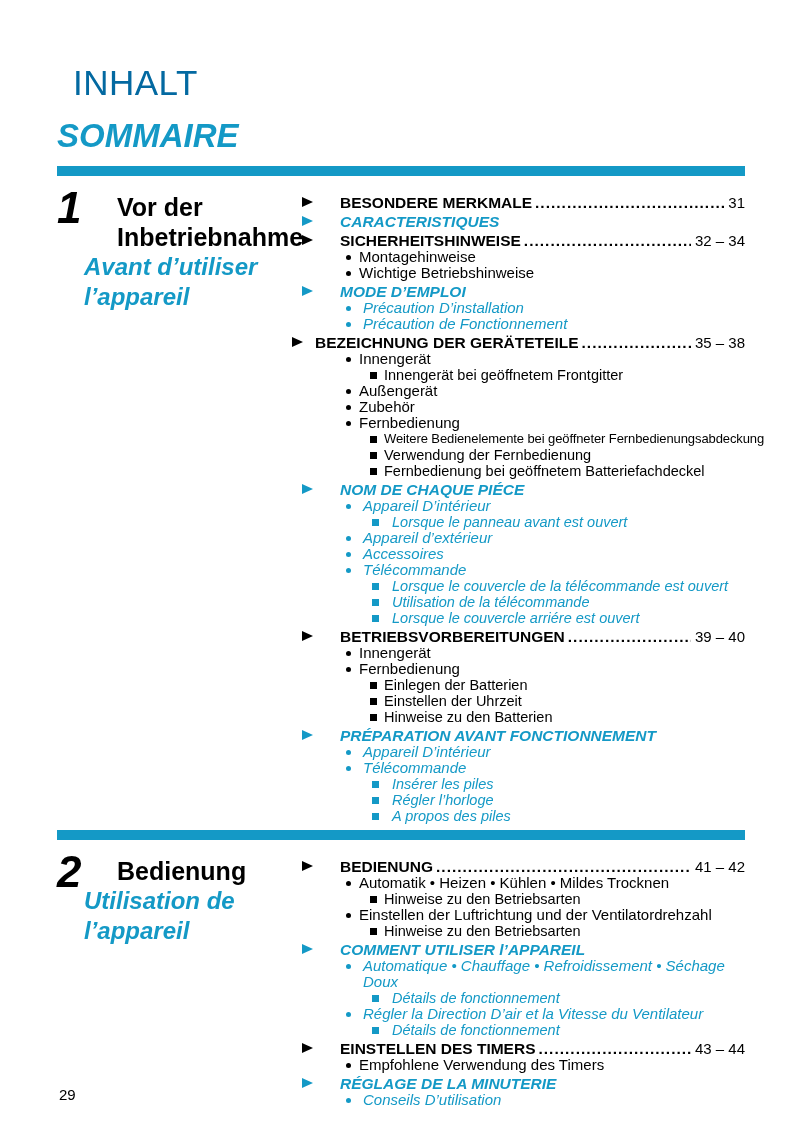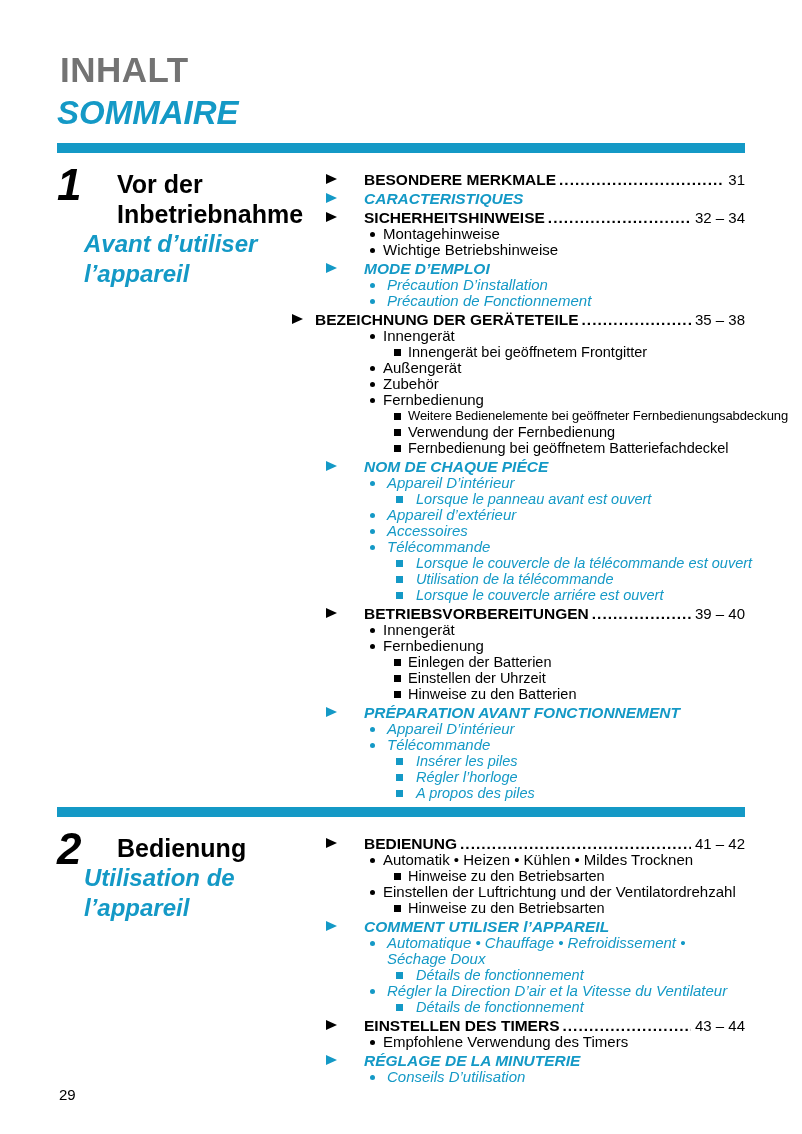--- a/index.html
+++ b/index.html
@@ -7,43 +7,43 @@
     position:relative;
     width:802px; height:1134px;
     background:#fff;
     overflow:hidden;
     font-family:"Liberation Sans", sans-serif;
     color:#000;
   }
   
   .hdr { padding:48px 0 0 57px; }
   .title-de {
-    margin:3px; font-size:35px; line-height:38px;
-    font-weight:bold; letter-spacing:0.5px; color:#737373;
+    margin:16px; font-size:35px; line-height:38px;
+    font-weight:normal; letter-spacing:0.5px; color:#0369a1;
   }
   .title-fr {
     margin:6px 0 0; font-size:33px; line-height:36px;
     font-weight:bold; font-style:italic; color:var(--accent);
   }
   .rule {
     margin-top:12px; width:688px; height:10px; background:var(--accent);
   }
   
   .content { margin-left:57px; width:688px; }
   .toc-section { display:flex; margin-top:16px; }
   .sec-head { width:245px; flex:none; position:relative; padding-left:27px; box-sizing:border-box; }
   .sec-num {
     position:absolute; left:0; top:-9px;
     font-size:44px; font-weight:bold; font-style:italic; color:#000;
   }
   .head-de { font-size:25px; line-height:30px; font-weight:bold; color:#000;margin-left:33px; }
   .head-fr { font-size:24px; line-height:30px; font-weight:bold; font-style:italic; color:var(--accent); }
   .entries { flex:1; min-width:0; }
   
-  .entry { display:flex; align-items:flex-start;margin-left:24px; }
+  .entry { display:flex; align-items:flex-start; }
   .entry .txt { white-space:nowrap; }
   .entry.wrap .txt { white-space:normal; }
   .marker { flex:none; display:flex; }
   .tri { width:0; height:0; border-left:11px solid currentColor;
          border-top:5px solid transparent; border-bottom:5px solid transparent; margin-top:3px; }
   .dot { width:5px; height:5px; border-radius:50%; background:currentColor; margin-top:5.5px; }
   .sq  { width:7px; height:7px; background:currentColor; margin-top:4.5px; }
 
   .arrow_de, .arrow_fr {
     font-size:15.5px; line-height:17px; font-weight:bold; margin-top:2px;

